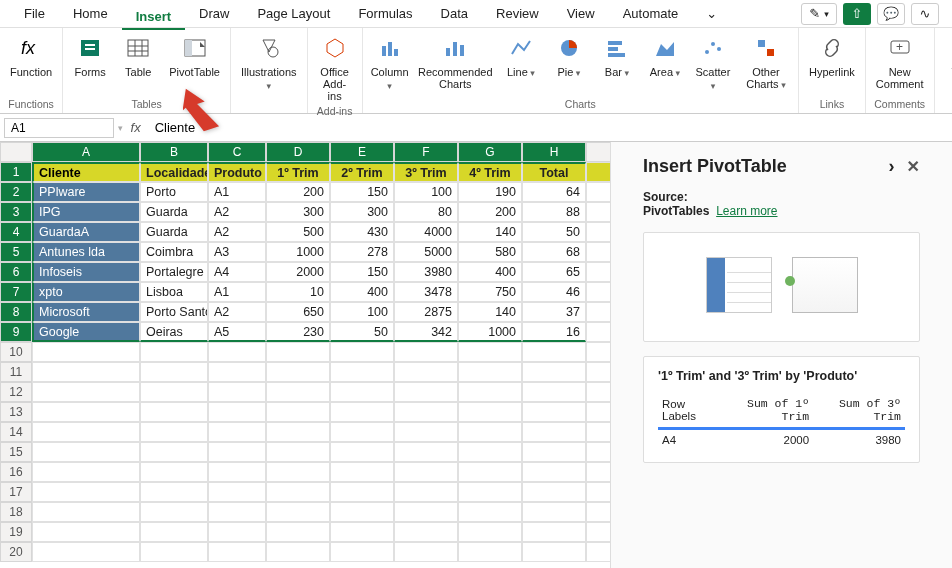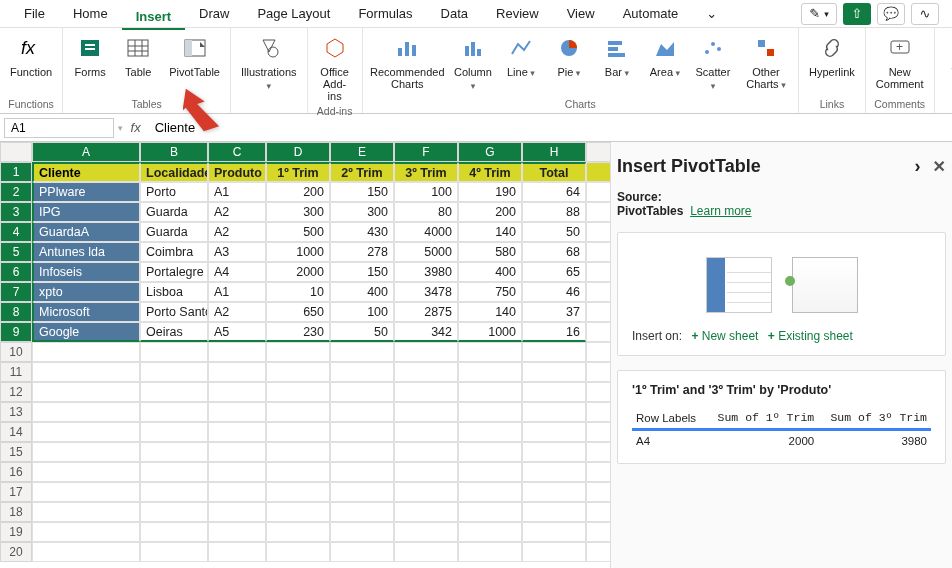--- a/index.html
+++ b/index.html
@@ -27,21 +27,21 @@
     
     
     .formula-bar { display: flex; align-items: center; height: 28px; border-bottom: 1px solid #ccc; }
     .name-box { width: 110px; padding: 2px 6px; border: 1px solid #ccc; font-size: 12px; margin: 0 4px; }
     .fx { padding: 0 8px; font-style: italic; color: #555; }
     .formula-in { flex: 1; border: none; padding: 2px 6px; font-size: 13px; outline: none; }
     
     
     .workspace { display: flex; height: calc(568px - 28px - 86px - 28px); }
     .sheet { flex: 1; overflow: hidden; position: relative; }
-    .panel { width: 342px; border-left: 1px solid #ddd; background: #fafafa; padding: 14px 6px; overflow: auto; }
+    .panel { width: 342px; border-left: 1px solid #ddd; background: #fafafa; padding: 14px 32px; overflow: auto; }
     
     
     .grid { display: grid; grid-template-columns: 32px 108px 68px 58px 64px 64px 64px 64px 64px 40px; font-size: 12.5px; }
     .colhead, .rowhead { background: #f3f2f1; border: 1px solid #d6d6d6; text-align: center; padding: 2px; font-size: 12px; color: #555; }
     .corner { background: #f3f2f1; border: 1px solid #d6d6d6; }
     .cell { border: 1px solid #e0e0e0; padding: 2px 5px; height: 20px; white-space: nowrap; overflow: hidden; }
     .hdr { background: #d7d728; font-weight: bold; text-align: center; position: relative; }
     .selcol { background: #50789d; color: #fff; }
     .hdr.selcol { background: #d7d728; color: #000; font-weight: bold; }
     .right { text-align: right; }
@@ -190,36 +190,36 @@
           <span class="lbl">Office Add-ins</span>
         </div>
     </div>
     <div class="rgroup-label">Add-ins</div>
   </div>
   <div class="rgroup">
     <div class="rgroup-items">
       <div class="ritem">
           <span class="icon">
             <svg width="24" height="24">
+              <rect x="4" y="10" width="4" height="10" fill="#5b93d0"></rect>
+              <rect x="10" y="6" width="4" height="14" fill="#5b93d0"></rect>
+              <rect x="16" y="13" width="4" height="7" fill="#5b93d0"></rect>
+            </svg>
+          </span>
+          <span class="lbl drop">Column</span>
+        </div>
+      <div class="ritem">
+          <span class="icon">
+            <svg width="24" height="24">
               <rect x="3" y="12" width="4" height="8" fill="#5b93d0"></rect>
               <rect x="10" y="6" width="4" height="14" fill="#5b93d0"></rect>
               <rect x="17" y="9" width="4" height="11" fill="#5b93d0"></rect>
             </svg>
           </span>
           <span class="lbl">Recommended Charts</span>
-        </div>
-      <div class="ritem">
-          <span class="icon">
-            <svg width="24" height="24">
-              <rect x="4" y="10" width="4" height="10" fill="#5b93d0"></rect>
-              <rect x="10" y="6" width="4" height="14" fill="#5b93d0"></rect>
-              <rect x="16" y="13" width="4" height="7" fill="#5b93d0"></rect>
-            </svg>
-          </span>
-          <span class="lbl drop">Column</span>
         </div>
       <div class="ritem">
           <span class="icon">
             <svg width="24" height="24">
               <polyline points="3,18 9,8 15,14 21,5" fill="none" stroke="#5b93d0" stroke-width="2"></polyline>
             </svg>
           </span>
           <span class="lbl drop">Line</span>
         </div>
       <div class="ritem">
@@ -551,25 +551,20 @@
     <div class="card">
       <div class="preview">
         <div class="pv1">
             <div class="rowline" style="top:14px"></div>
             <div class="rowline" style="top:24px"></div>
             <div class="rowline" style="top:34px"></div>
             <div class="rowline" style="top:44px"></div>
           </div>
         <div class="pv2"></div>
       </div>
-      <div class="insert-on">
-        <span>Insert on:</span>
-        <span class="opt"><span class="plus">+</span> <span>New sheet</span></span>
-        <span class="opt"><span class="plus">+</span> <span>Existing sheet</span></span>
-      </div>
     </div>
     
     <div class="card suggest">
       <h4>'1º Trim' and '3º Trim' by 'Produto'</h4>
       <table class="sug-table">
         <tbody>
             <tr>
               <th>Row Labels</th>
               <th class="r">Sum of 1º Trim</th>
               <th class="r">Sum of 3º Trim</th>

